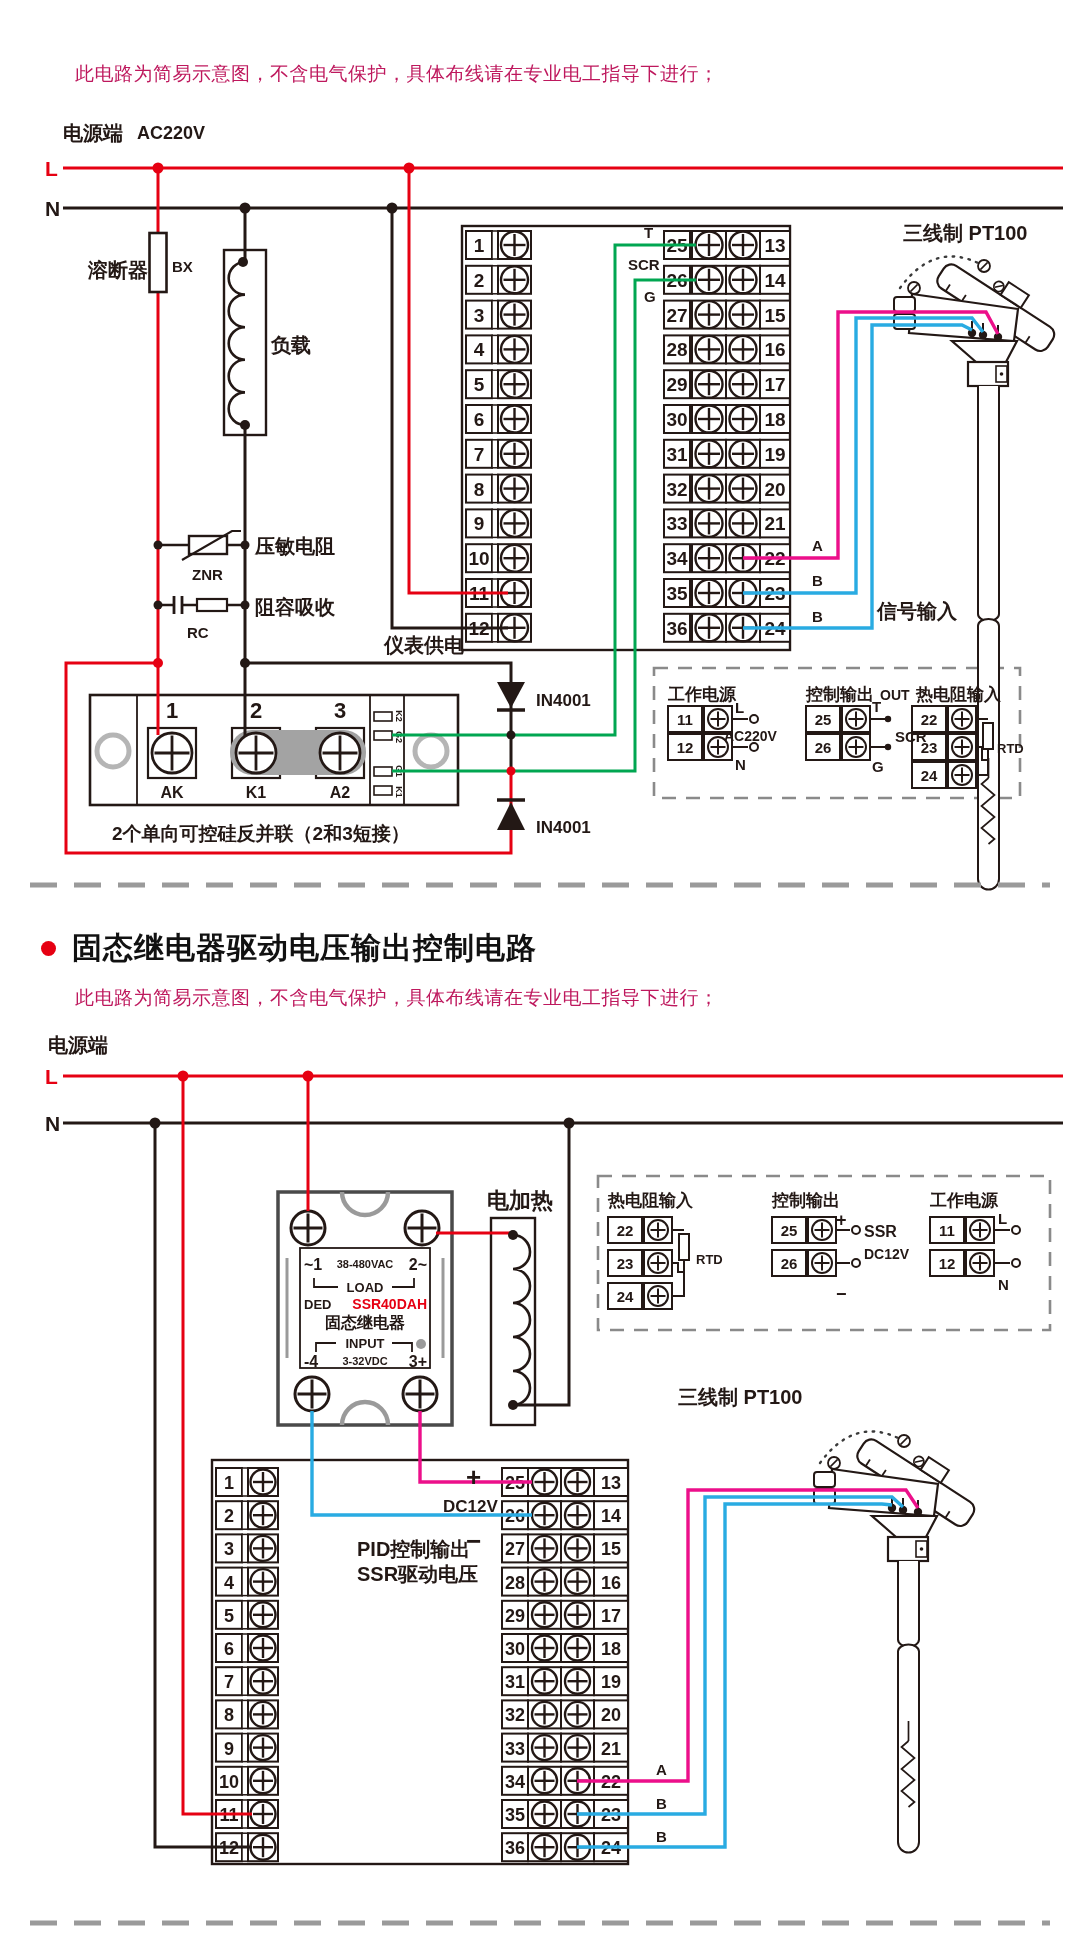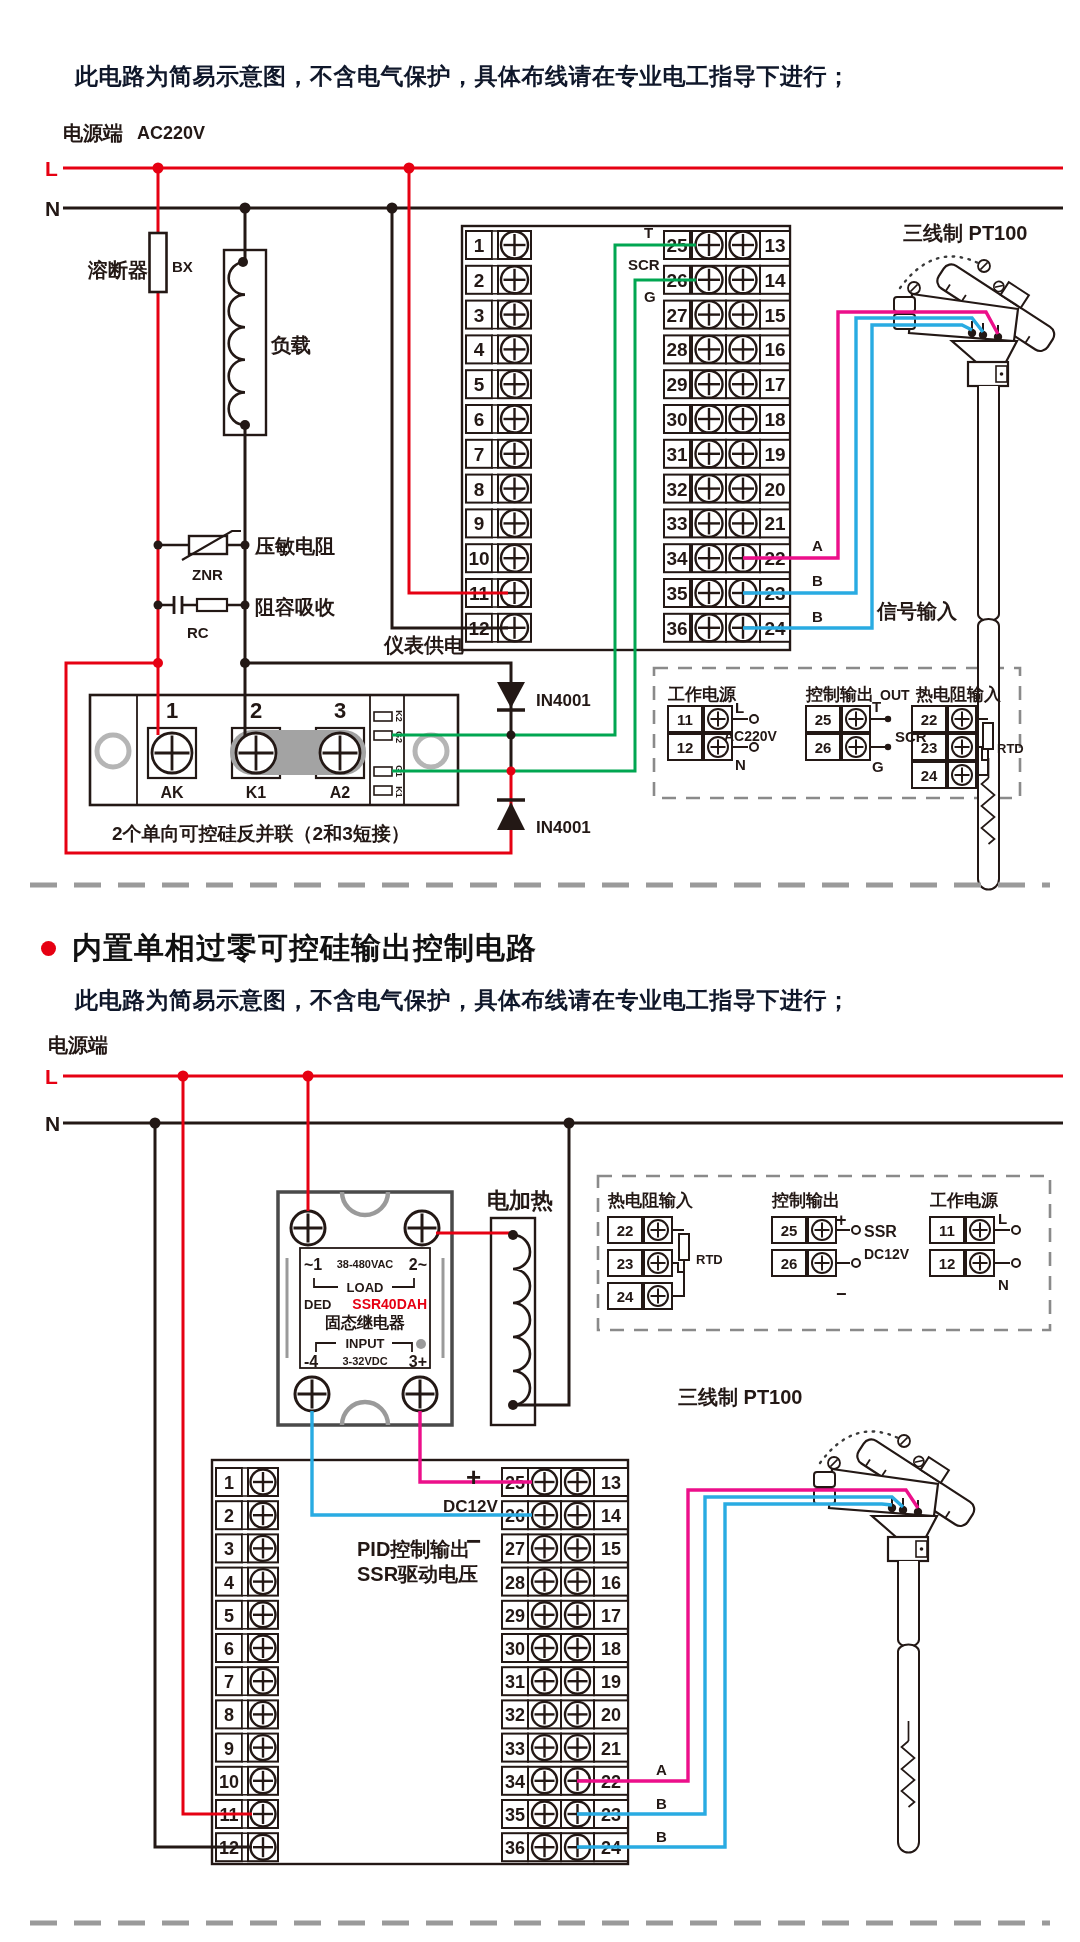--- a/index.html
+++ b/index.html
@@ -2,21 +2,21 @@
 <html><head>
 <meta charset="utf-8">
 <style>
   html,body{margin:0;padding:0;background:#fff;}
   .page{position:relative;width:1080px;height:1942px;background:#fff;overflow:hidden;
         font-family:"Liberation Sans","DejaVu Sans",sans-serif;color:#231815;}
   svg{position:absolute;left:0;top:0;}
   .sec-title{position:absolute;left:41px;display:flex;align-items:center;gap:16px;}
   .sec-title .txt{font-size:30px;font-weight:bold;letter-spacing:1px;color:#111;}
   .bullet{width:15px;height:15px;border-radius:50%;background:#e60012;flex:0 0 auto;}
-  .sub{position:absolute;left:75px;font-size:23px;font-weight:bold;color:#0f172a;letter-spacing:0.5px;}
+  .sub{position:absolute;left:75px;font-size:19px;font-weight:normal;color:#be185d;letter-spacing:0.5px;}
   
   text{font-family:"Liberation Sans","DejaVu Sans",sans-serif;fill:#231815;}
   .t9{font-size:9px;font-weight:bold}.t11{font-size:11px;font-weight:bold}
   .t13{font-size:13px;font-weight:bold}.t14{font-size:14px;font-weight:bold}
   .t15{font-size:15px;font-weight:bold}.t16{font-size:16px;font-weight:bold}
   .t17{font-size:17px;font-weight:bold}.t18{font-size:18px;font-weight:bold}
   .t19{font-size:19px;font-weight:bold}.t20{font-size:20px;font-weight:bold}
   .t21{font-size:21px;font-weight:bold}.t22{font-size:22px;font-weight:bold}
   .t26{font-size:26px;font-weight:bold}
   .red{fill:#e60012}
@@ -978,17 +978,17 @@
   </g>
 
   <line x1="30" y1="885" x2="1050" y2="885" stroke="#9a9a9a" stroke-width="5" stroke-dasharray="27 17"></line>
   <line x1="30" y1="1923" x2="1050" y2="1923" stroke="#9a9a9a" stroke-width="5" stroke-dasharray="27 17"></line>
 </svg>
 
 <div class="sub" style="top:61px">此电路为简易示意图，不含电气保护，具体布线请在专业电工指导下进行；</div>
 
 <div class="sec-title" style="top:928px">
   <span class="bullet"></span>
-  <span class="txt">内置单相过零可控硅输出控制电路</span>
+  <span class="txt">固态继电器驱动电压输出控制电路</span>
 </div>
 <div class="sub" style="top:985px">此电路为简易示意图，不含电气保护，具体布线请在专业电工指导下进行；</div>
 
 </div>
 
 </body></html>

